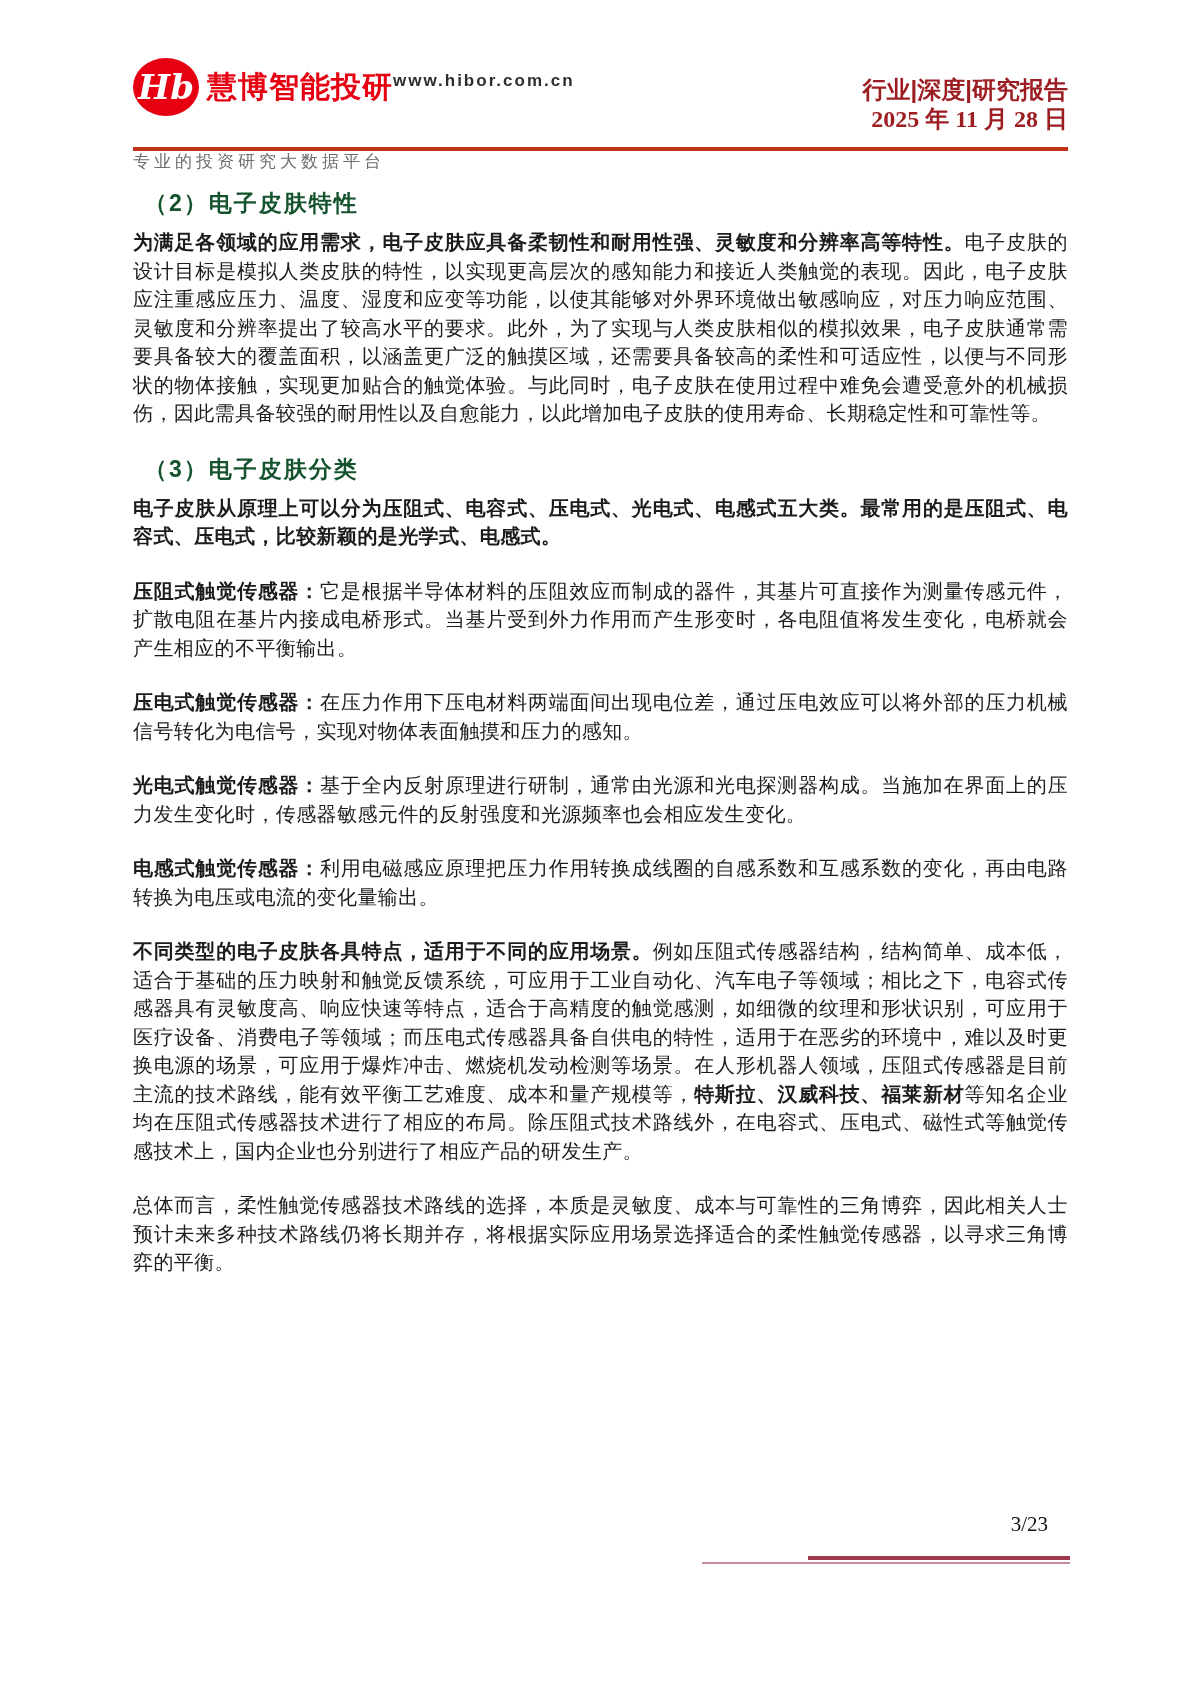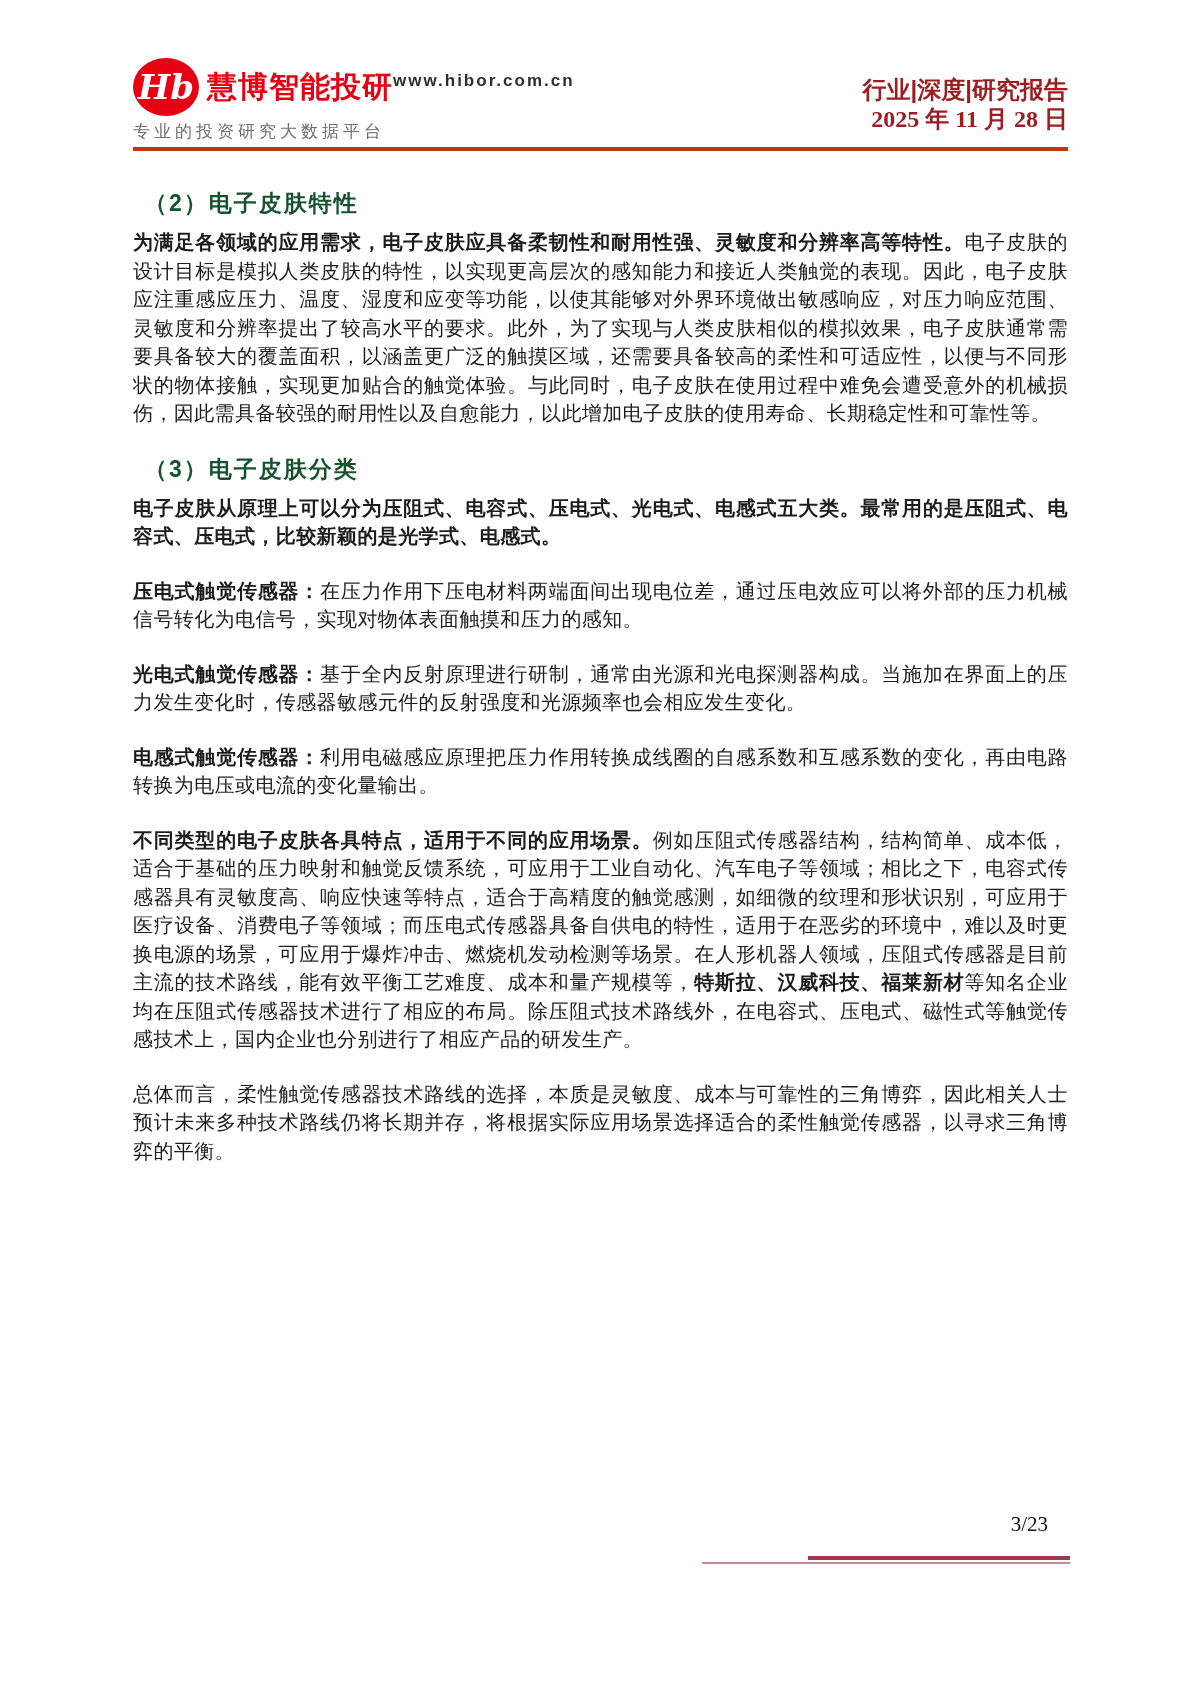--- a/index.html
+++ b/index.html
@@ -13,21 +13,21 @@
     overflow:hidden;
   }
   
   .header{
     position:absolute;
     left:133px; right:132px; top:58px;
     display:flex;
     justify-content:space-between;
     align-items:flex-start;
   }
-  .logo{display:flex;flex-direction:column;}
+  .logo{display:flex;flex-direction:column;gap:24px;}
   .logo-row{display:flex;align-items:center;}
   .logo-icon{
     width:66px;height:58px;
     background:#e60012;
     border-radius:50%;
     display:flex;align-items:center;justify-content:center;
     color:#ffffff;
     font-family:"DejaVu Serif",serif;
     font-style:italic;font-weight:bold;
     font-size:34px;
@@ -38,21 +38,21 @@
     color:#e60012;font-weight:bold;font-size:30px;line-height:32px;
     font-family:"Liberation Sans","DejaVu Sans",sans-serif;
     letter-spacing:1px;
   }
   .url{
     color:#2e2e2e;font-weight:bold;font-size:17px;line-height:20px;
     font-family:"Liberation Sans","DejaVu Sans",sans-serif;
     letter-spacing:2px;
   }
   .tagline{
-    margin-top:4px;
+    margin-top:10px;
     color:#6e6e6e;font-size:17px;
     font-family:"DejaVu Serif",serif;
     letter-spacing:4px;
   }
   .header-right{text-align:right;padding-top:20px;}
   .category{
     color:#9c1d22;font-weight:bold;font-size:24px;line-height:24px;
     font-family:"Liberation Sans","DejaVu Sans",sans-serif;
   }
   .date{
@@ -135,20 +135,21 @@
     </div>
   </div>
 
   <div class="header-rule"></div>
 
   <div class="doc-body">
       <div class="sec-heading">（2）电子皮肤特性</div>
       <p class="para"><span class="b">为满足各领域的应用需求，电子皮肤应具备柔韧性和耐用性强、灵敏度和分辨率高等特性。</span><span>电子皮肤的设计目标是模拟人类皮肤的特性，以实现更高层次的感知能力和接近人类触觉的表现。因此，电子皮肤应注重感应压力、温度、湿度和应变等功能，以使其能够对外界环境做出敏感响应，对压力响应范围、灵敏度和分辨率提出了较高水平的要求。此外，为了实现与人类皮肤相似的模拟效果，电子皮肤通常需要具备较大的覆盖面积，以涵盖更广泛的触摸区域，还需要具备较高的柔性和可适应性，以便与不同形状的物体接触，实现更加贴合的触觉体验。与此同时，电子皮肤在使用过程中难免会遭受意外的机械损伤，因此需具备较强的耐用性以及自愈能力，以此增加电子皮肤的使用寿命、长期稳定性和可靠性等。</span></p>
       <div class="sec-heading">（3）电子皮肤分类</div>
       <p class="para"><span class="b">电子皮肤从原理上可以分为压阻式、电容式、压电式、光电式、电感式五大类。最常用的是压阻式、电容式、压电式，比较新颖的是光学式、电感式。</span></p>
+      <p class="para"><span class="b">压阻式触觉传感器：</span><span>它是根据半导体材料的压阻效应而制成的器件，其基片可直接作为测量传感元件，扩散电阻在基片内接成电桥形式。当基片受到外力作用而产生形变时，各电阻值将发生变化，电桥就会产生相应的不平衡输出。</span></p>
       <p class="para"><span class="b">压电式触觉传感器：</span><span>在压力作用下压电材料两端面间出现电位差，通过压电效应可以将外部的压力机械信号转化为电信号，实现对物体表面触摸和压力的感知。</span></p>
       <p class="para"><span class="b">光电式触觉传感器：</span><span>基于全内反射原理进行研制，通常由光源和光电探测器构成。当施加在界面上的压力发生变化时，传感器敏感元件的反射强度和光源频率也会相应发生变化。</span></p>
       <p class="para"><span class="b">电感式触觉传感器：</span><span>利用电磁感应原理把压力作用转换成线圈的自感系数和互感系数的变化，再由电路转换为电压或电流的变化量输出。</span></p>
       <p class="para"><span class="b">不同类型的电子皮肤各具特点，适用于不同的应用场景。</span><span>例如压阻式传感器结构，结构简单、成本低，适合于基础的压力映射和触觉反馈系统，可应用于工业自动化、汽车电子等领域；相比之下，电容式传感器具有灵敏度高、响应快速等特点，适合于高精度的触觉感测，如细微的纹理和形状识别，可应用于医疗设备、消费电子等领域；而压电式传感器具备自供电的特性，适用于在恶劣的环境中，难以及时更换电源的场景，可应用于爆炸冲击、燃烧机发动检测等场景。在人形机器人领域，压阻式传感器是目前主流的技术路线，能有效平衡工艺难度、成本和量产规模等，</span><span class="b">特斯拉、汉威科技、福莱新材</span><span>等知名企业均在压阻式传感器技术进行了相应的布局。除压阻式技术路线外，在电容式、压电式、磁性式等触觉传感技术上，国内企业也分别进行了相应产品的研发生产。</span></p>
       <p class="para"><span>总体而言，柔性触觉传感器技术路线的选择，本质是灵敏度、成本与可靠性的三角博弈，因此相关人士预计未来多种技术路线仍将长期并存，将根据实际应用场景选择适合的柔性触觉传感器，以寻求三角博弈的平衡。</span></p>
     </div>
 
   <div class="page-num">3/23</div>
   <div class="footer-line-thick"></div>
   <div class="footer-line-thin"></div>

